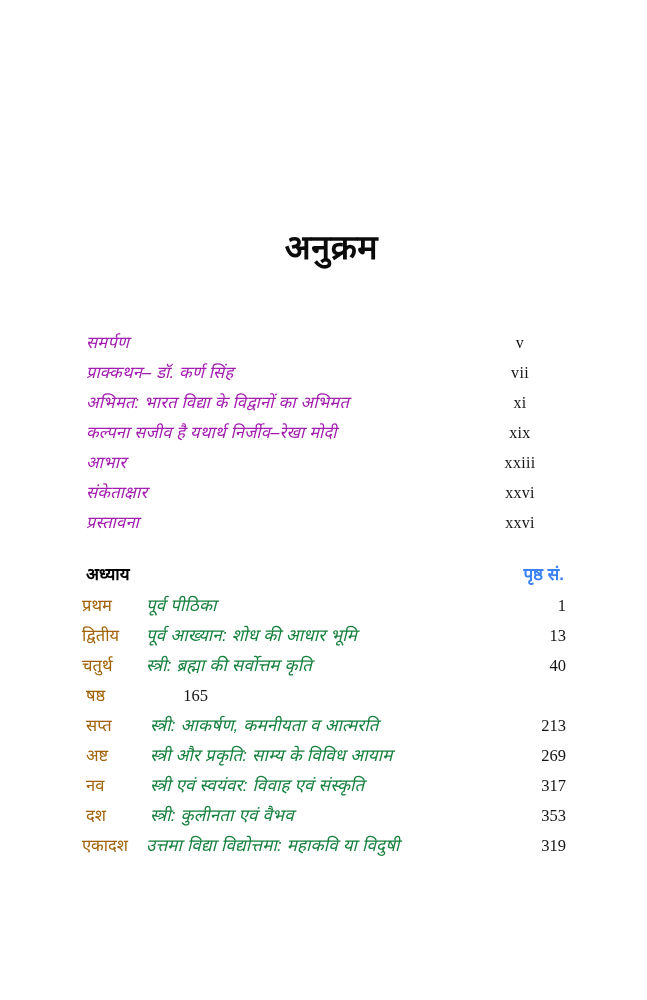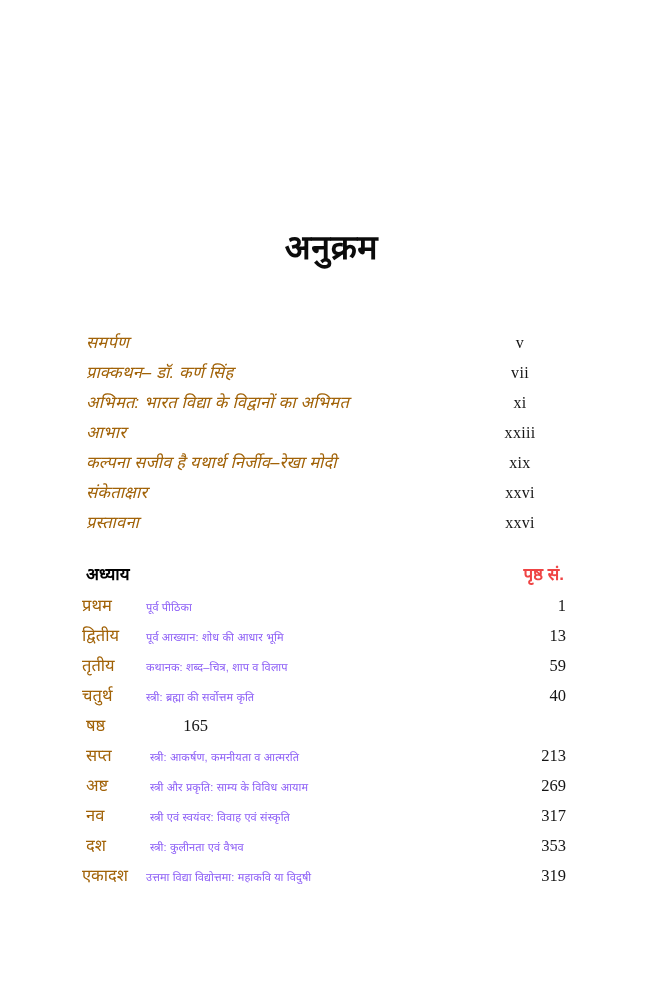--- a/index.html
+++ b/index.html
@@ -57,21 +57,21 @@
   
   #front-matter {
     top: 330px;
   }
 
   .front-row .fm-label {
     flex: 0 0 auto;
     font-family: "Liberation Sans", "DejaVu Sans", sans-serif;
     font-style: italic;
     font-size: 16.5px;
-    color: #a16207;
+    color: #a21caf;
     letter-spacing: 0.2px;
   }
   .front-row .fm-spacer {
     flex: 1 1 auto;
   }
   .front-row .fm-page {
     flex: 0 0 92px;
     text-align: center;
     font-family: "Liberation Serif", "DejaVu Serif", serif;
     font-size: 16px;
@@ -91,41 +91,42 @@
     color: #000000;
   }
   .head-row .head-spacer {
     flex: 1 1 auto;
   }
   .head-row .head-page {
     flex: 0 0 auto;
     font-family: "Liberation Sans", "DejaVu Sans", sans-serif;
     font-weight: 700;
     font-size: 17px;
-    color: #ef4444;
+    color: #3b82f6;
     padding-right: 2px;
   }
 
   
   #chapter-list {
     top: 593px;
   }
   .chap-row .chap-ordinal {
     flex: 0 0 64px;
     font-family: "Liberation Sans", "DejaVu Sans", sans-serif;
     font-size: 16.5px;
     color: #a16207;
   }
   .chap-row .chap-title {
     flex: 1 1 auto;
     font-family: "Liberation Sans", "DejaVu Sans", sans-serif;
-    font-size: 11px;
-    color: #8b5cf6;
+    font-size: 17px;
+    color: #15803d;
     letter-spacing: 0.15px;
     overflow: hidden;
+    font-style: italic;
   }
   .chap-row .chap-page {
     flex: 0 0 58px;
     text-align: right;
     font-family: "Liberation Serif", "DejaVu Serif", serif;
     font-size: 16.5px;
     color: #151515;
   }
   
   .chap-row.wide-ordinal .chap-ordinal {
@@ -150,28 +151,28 @@
         <span class="fm-label">प्राक्कथन– डॉ. कर्ण सिंह</span>
         <span class="fm-spacer"></span>
         <span class="fm-page">vii</span>
       </div>
       <div class="toc-row front-row">
         <span class="fm-label">अभिमत: भारत विद्या के विद्वानों का अभिमत</span>
         <span class="fm-spacer"></span>
         <span class="fm-page">xi</span>
       </div>
       <div class="toc-row front-row">
+        <span class="fm-label">कल्पना सजीव है यथार्थ निर्जीव–रेखा मोदी</span>
+        <span class="fm-spacer"></span>
+        <span class="fm-page">xix</span>
+      </div>
+      <div class="toc-row front-row">
         <span class="fm-label">आभार</span>
         <span class="fm-spacer"></span>
         <span class="fm-page">xxiii</span>
-      </div>
-      <div class="toc-row front-row">
-        <span class="fm-label">कल्पना सजीव है यथार्थ निर्जीव–रेखा मोदी</span>
-        <span class="fm-spacer"></span>
-        <span class="fm-page">xix</span>
       </div>
       <div class="toc-row front-row">
         <span class="fm-label">संकेताक्षार</span>
         <span class="fm-spacer"></span>
         <span class="fm-page">xxvi</span>
       </div>
       <div class="toc-row front-row">
         <span class="fm-label">प्रस्तावना</span>
         <span class="fm-spacer"></span>
         <span class="fm-page">xxvi</span>
@@ -191,25 +192,20 @@
         <span class="chap-ordinal">प्रथम</span>
         <span class="chap-title">पूर्व पीठिका</span>
         <span class="chap-page">1</span>
       </div>
       <div class="toc-row chap-row wide-ordinal">
         <span class="chap-ordinal">द्वितीय</span>
         <span class="chap-title">पूर्व आख्यान: शोध की आधार भूमि</span>
         <span class="chap-page">13</span>
       </div>
       <div class="toc-row chap-row wide-ordinal">
-        <span class="chap-ordinal">तृतीय</span>
-        <span class="chap-title">कथानक: शब्द–चित्र, शाप व विलाप</span>
-        <span class="chap-page">59</span>
-      </div>
-      <div class="toc-row chap-row wide-ordinal">
         <span class="chap-ordinal">चतुर्थ</span>
         <span class="chap-title">स्त्री: ब्रह्मा की सर्वोत्तम कृति</span>
         <span class="chap-page">40</span>
       </div>
       <div class="toc-row chap-row">
         <span class="chap-ordinal">षष्ठ</span>
         <span class="chap-page">165</span>
       </div>
       <div class="toc-row chap-row">
         <span class="chap-ordinal">सप्त</span>

